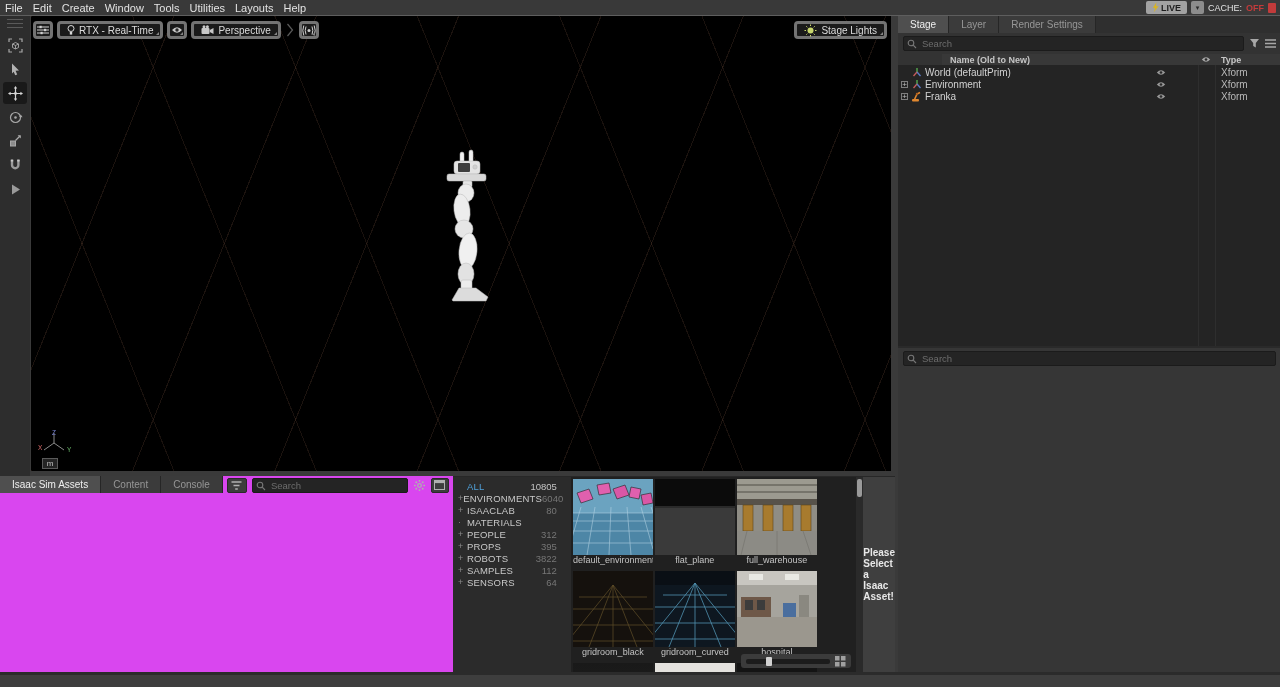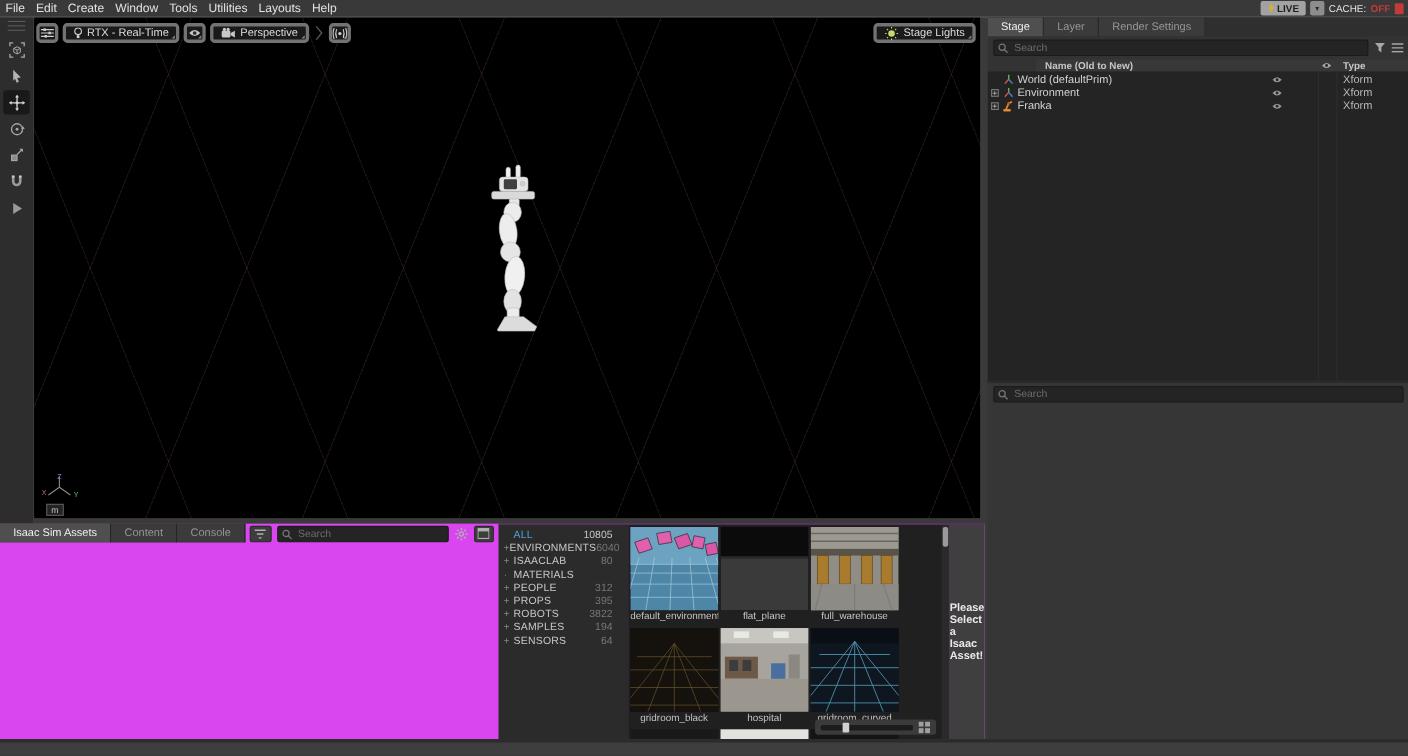--- a/index.html
+++ b/index.html
@@ -477,21 +477,21 @@
         <span class="cat-count">395</span>
       </div>
       <div class="cat-row">
         <span class="cat-prefix">+</span>
         <span class="cat-label">ROBOTS</span>
         <span class="cat-count">3822</span>
       </div>
       <div class="cat-row">
         <span class="cat-prefix">+</span>
         <span class="cat-label">SAMPLES</span>
-        <span class="cat-count">194</span>
+        <span class="cat-count">112</span>
       </div>
       <div class="cat-row">
         <span class="cat-prefix">+</span>
         <span class="cat-label">SENSORS</span>
         <span class="cat-count">64</span>
       </div>
     </div>
 
     <div id="asset-grid">
       <div class="thumb">
@@ -542,45 +542,45 @@
           <rect width="80" height="76" fill="#15110d"></rect>
           <g stroke="#6e5a2e" stroke-width="0.7" opacity="0.85">
             <path d="M40,14 L-10,76 M40,14 L16,76 M40,14 L40,76 M40,14 L64,76 M40,14 L90,76"></path>
             <path d="M6,26 H74 M-4,38 H84 M-10,54 H90 M-14,70 H94"></path>
           </g>
         </svg>
         <span class="thumb-label">gridroom_black</span>
       </div>
       <div class="thumb">
         <svg class="thumb-img" viewBox="0 0 80 76">
+          <rect width="80" height="76" fill="#0e1720"></rect>
+          <rect width="80" height="14" fill="#0a0f15"></rect>
+          <g stroke="#58a0c0" stroke-width="0.8" opacity="0.9">
+            <path d="M40,12 L-12,76 M40,12 L14,76 M40,12 L40,76 M40,12 L66,76 M40,12 L92,76"></path>
+            <path d="M8,24 H72 M-2,36 H82 M-10,52 H90 M-14,68 H94"></path>
+          </g>
+        </svg>
+        <span class="thumb-label">gridroom_curved</span>
+      </div>
+      <div class="thumb">
+        <svg class="thumb-img" viewBox="0 0 80 76">
           <rect width="80" height="76" fill="#b3b1aa"></rect>
           <rect width="80" height="14" fill="#c8c6c0"></rect>
           <rect x="12" y="3" width="14" height="6" fill="#e9e9e4"></rect>
           <rect x="48" y="3" width="14" height="6" fill="#e9e9e4"></rect>
           <rect y="14" width="80" height="32" fill="#a6a49d"></rect>
           <rect x="4" y="26" width="30" height="20" fill="#6e5848"></rect>
           <rect x="8" y="29" width="8" height="10" fill="#3c3c3c"></rect>
           <rect x="20" y="29" width="8" height="10" fill="#3c3c3c"></rect>
           <rect x="46" y="32" width="13" height="16" fill="#4a6e9e"></rect>
           <rect x="62" y="24" width="10" height="22" fill="#8a8880"></rect>
           <rect y="46" width="80" height="30" fill="#9b978e"></rect>
         </svg>
         <span class="thumb-label">hospital</span>
       </div>
-      <div class="thumb">
-        <svg class="thumb-img" viewBox="0 0 80 76">
-          <rect width="80" height="76" fill="#0e1720"></rect>
-          <rect width="80" height="14" fill="#0a0f15"></rect>
-          <g stroke="#58a0c0" stroke-width="0.8" opacity="0.9">
-            <path d="M40,12 L-12,76 M40,12 L14,76 M40,12 L40,76 M40,12 L66,76 M40,12 L92,76"></path>
-            <path d="M8,24 H72 M-2,36 H82 M-10,52 H90 M-14,68 H94"></path>
-          </g>
-        </svg>
-        <span class="thumb-label">gridroom_curved</span>
-      </div>
 
       <div class="thumb2 t2-a"></div>
       <div class="thumb2 t2-b"></div>
       <div class="thumb2 t2-c"></div>
       <div class="thumb2 t2-d"></div>
       <div class="thumb2 t2-e"></div>
       <div class="thumb2 t2-f"></div>
 
       <div id="grid-scrollbar">
         <div id="grid-scroll-thumb"></div>

